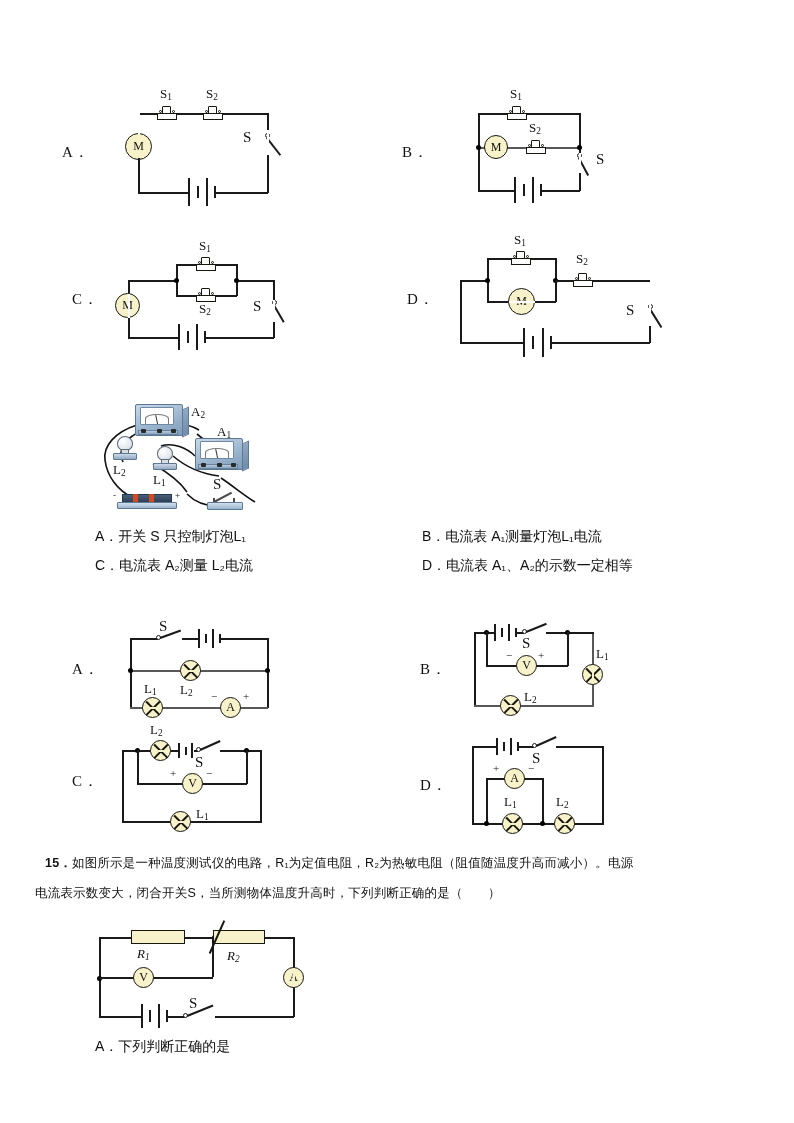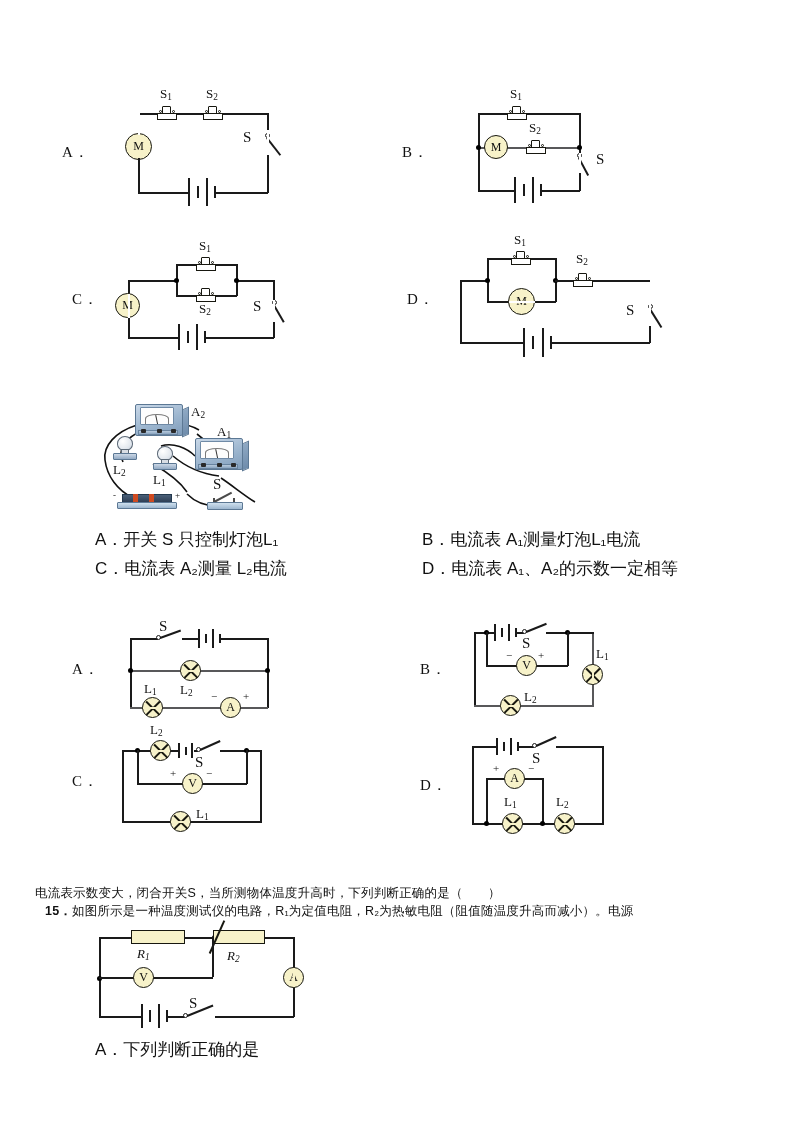--- a/index.html
+++ b/index.html
@@ -17,21 +17,21 @@
   .qtext{
     font-family:"Liberation Sans", sans-serif;
     font-size:12.5px;
     line-height:26px;
     color:#111;
     letter-spacing:.2px;
   }
   .qnum{font-weight:bold;font-family:"Liberation Sans",sans-serif;}
   .opt{
     font-family:"Liberation Sans", sans-serif;
-    font-size:17px;
+    font-size:14px;
     color:#111;
   }
   sub{font-size:.72em;vertical-align:-.25em;}
   .serif{font-family:"Liberation Serif",serif;}
 
   
   .circ{position:absolute;}
   .wire{position:absolute;background:#1a1a1a;}
   .wire.h{height:1.6px;}
   .wire.v{width:1.6px;}
@@ -546,21 +546,21 @@
     <div class="node" style="left:78px;top:93px;"></div>
 
     <div class="lamp" style="left:40px;top:85px;width:21px;height:21px;"></div>
     <div style="position:absolute;left:41px;top:95px;width:19px;height:1.6px;background:#f7f2c9;"></div>
     <div class="lbl" style="left:42px;top:66px;"><span class="serif">L</span><sub>1</sub></div>
     <div class="lamp" style="left:92px;top:85px;width:21px;height:21px;"></div>
     <div style="position:absolute;left:93px;top:95px;width:19px;height:1.6px;background:#f7f2c9;"></div>
     <div class="lbl" style="left:94px;top:66px;"><span class="serif">L</span><sub>2</sub></div>
   </div>
 
-  <div class="qtext" style="position:absolute;left:45px;top:850px;width:715px;margin-top:48px;">
+  <div class="qtext" style="position:absolute;left:45px;top:850px;width:715px;">
     <span class="qnum">15．</span><span>如图所示是一种温度测试仪的电路，R₁为定值电阻，R₂为热敏电阻（阻值随温度升高而减小）。电源</span>
   </div>
   <div class="qtext" style="position:absolute;left:35px;top:880px;width:720px;">
     <span>电流表示数变大，闭合开关S，当所测物体温度升高时，下列判断正确的是（　　）</span>
   </div>
 
   <div class="circ" style="left:85px;top:915px;width:250px;height:115px;">
     <div class="wire v" style="left:14px;top:22px;height:80px;"></div>
     <div class="wire h" style="left:14px;top:22px;width:50px;"></div>
     <div class="wire h" style="left:113px;top:22px;width:16px;"></div>

